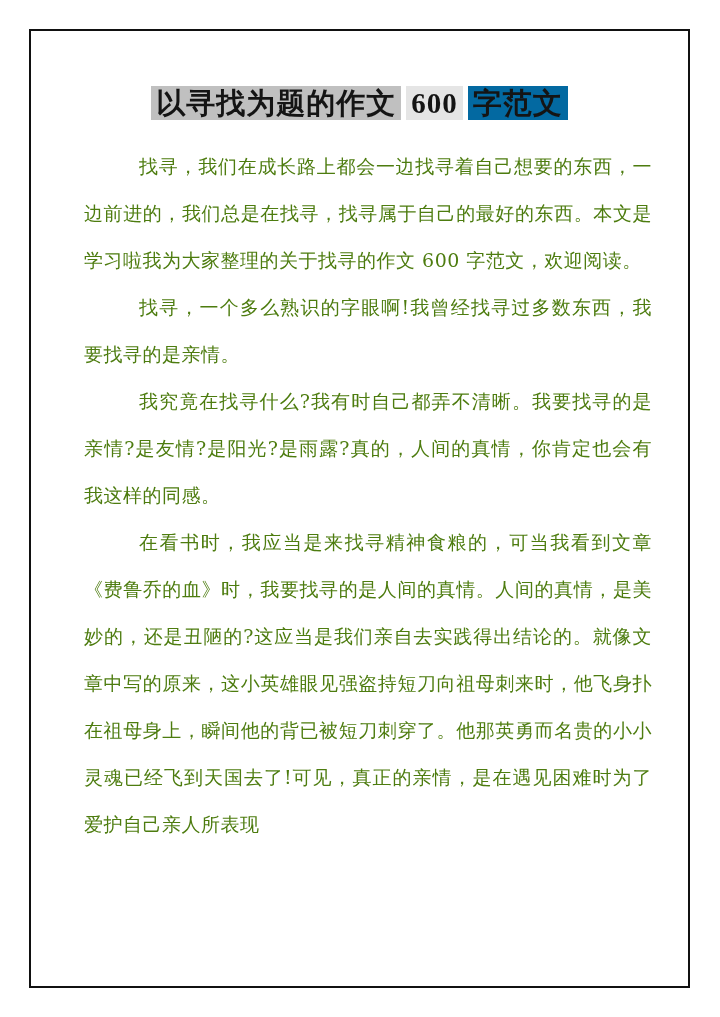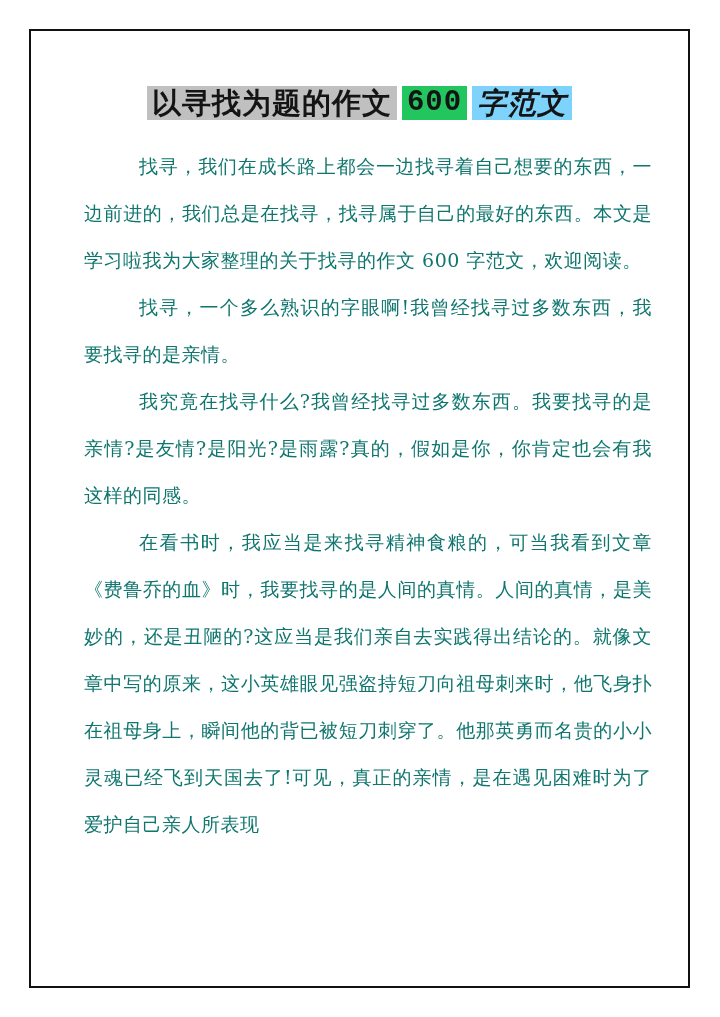--- a/index.html
+++ b/index.html
@@ -47,43 +47,43 @@
     line-height: 30px;
   }
   .body-text {
     position: absolute;
     left: 53px;
     top: 112px;
     width: 568px;
     font-family: "DejaVu Serif", "Liberation Serif", serif;
     font-size: 19px;
     line-height: 47px;
-    color: #0f766e;
+    color: #4d7c0f;
     letter-spacing: 0.5px;
   }
   .para {
     margin: 0;
     text-align: justify;
     text-indent: 55px;
     word-break: break-all;
   }
   .para.space-before {
     margin-top: 50px;
   }
 </style>
 </head>
 <body>
 
 <div class="canvas">
   <div class="page">
     <h1 class="doc-title">
       <span class="hl" style="background: rgb(192, 192, 192);">以寻找为题的作文</span>
-      <span class="hl" style="background: #22c55e; font-family: Liberation Mono, monospace;">600</span>
-      <span class="hl" style="background: #7dd3fc; font-style: italic;">字范文</span>
+      <span class="hl" style="background: #e5e5e5;">600</span>
+      <span class="hl" style="background: #0369a1;">字范文</span>
     </h1>
     <div class="body-text" id="paragraphs">
         <p class="para">找寻，我们在成长路上都会一边找寻着自己想要的东西，一边前进的，我们总是在找寻，找寻属于自己的最好的东西。本文是学习啦我为大家整理的关于找寻的作文 600 字范文，欢迎阅读。</p>
         <p class="para">找寻，一个多么熟识的字眼啊!我曾经找寻过多数东西，我要找寻的是亲情。</p>
-        <p class="para">我究竟在找寻什么?我曾经找寻过多数东西。我要找寻的是亲情?是友情?是阳光?是雨露?真的，假如是你，你肯定也会有我这样的同感。</p>
+        <p class="para">我究竟在找寻什么?我有时自己都弄不清晰。我要找寻的是亲情?是友情?是阳光?是雨露?真的，人间的真情，你肯定也会有我这样的同感。</p>
         <p class="para">在看书时，我应当是来找寻精神食粮的，可当我看到文章《费鲁乔的血》时，我要找寻的是人间的真情。人间的真情，是美妙的，还是丑陋的?这应当是我们亲自去实践得出结论的。就像文章中写的原来，这小英雄眼见强盗持短刀向祖母刺来时，他飞身扑在祖母身上，瞬间他的背已被短刀刺穿了。他那英勇而名贵的小小灵魂已经飞到天国去了!可见，真正的亲情，是在遇见困难时为了爱护自己亲人所表现</p>
       </div>
   </div>
 </div>
 
 </body></html>

